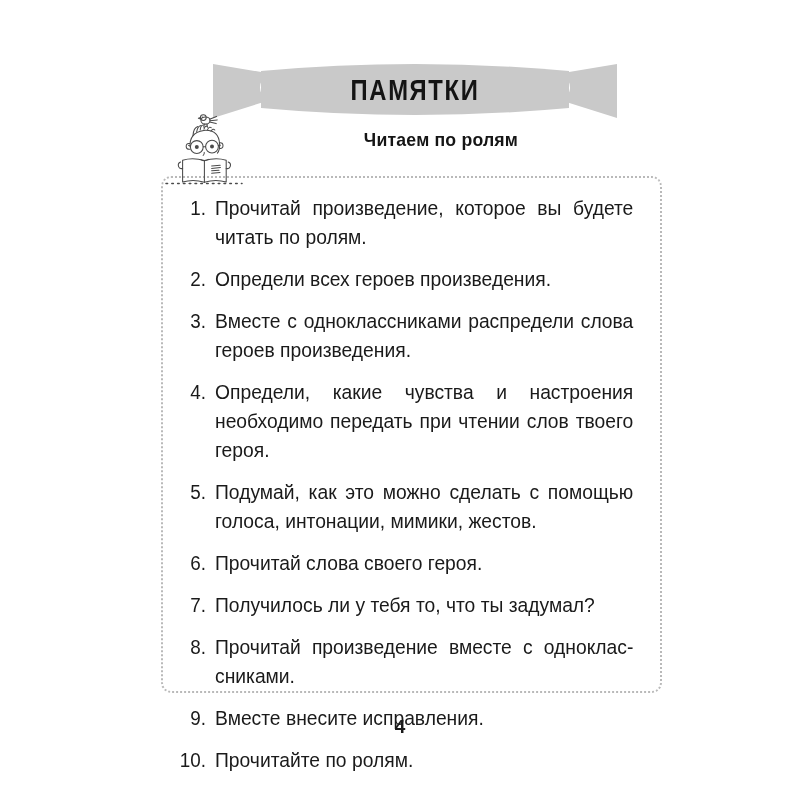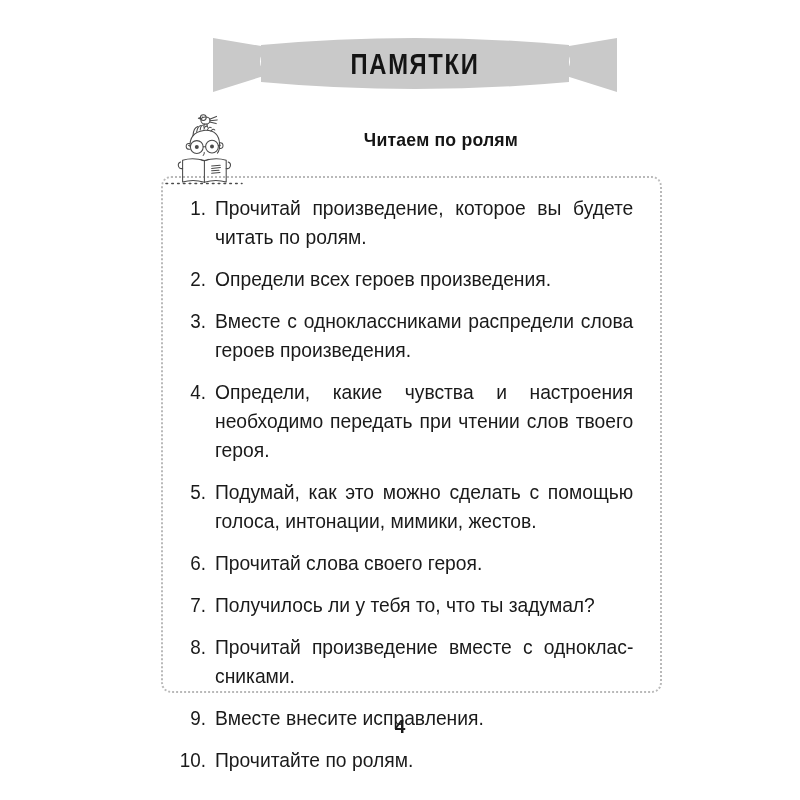--- a/index.html
+++ b/index.html
@@ -18,21 +18,21 @@
 
   .page {
     position: absolute;
     inset: 0;
   }
 
   
   .banner-wrap {
     position: absolute;
     left: 213px;
-    top: 34px;
+    top: 60px;
     width: 452px;
     height: 62px;
   }
   .banner-svg {
     position: absolute;
     left: 0;
     top: 0;
     width: 404px;
     height: 62px;
     display: block;

